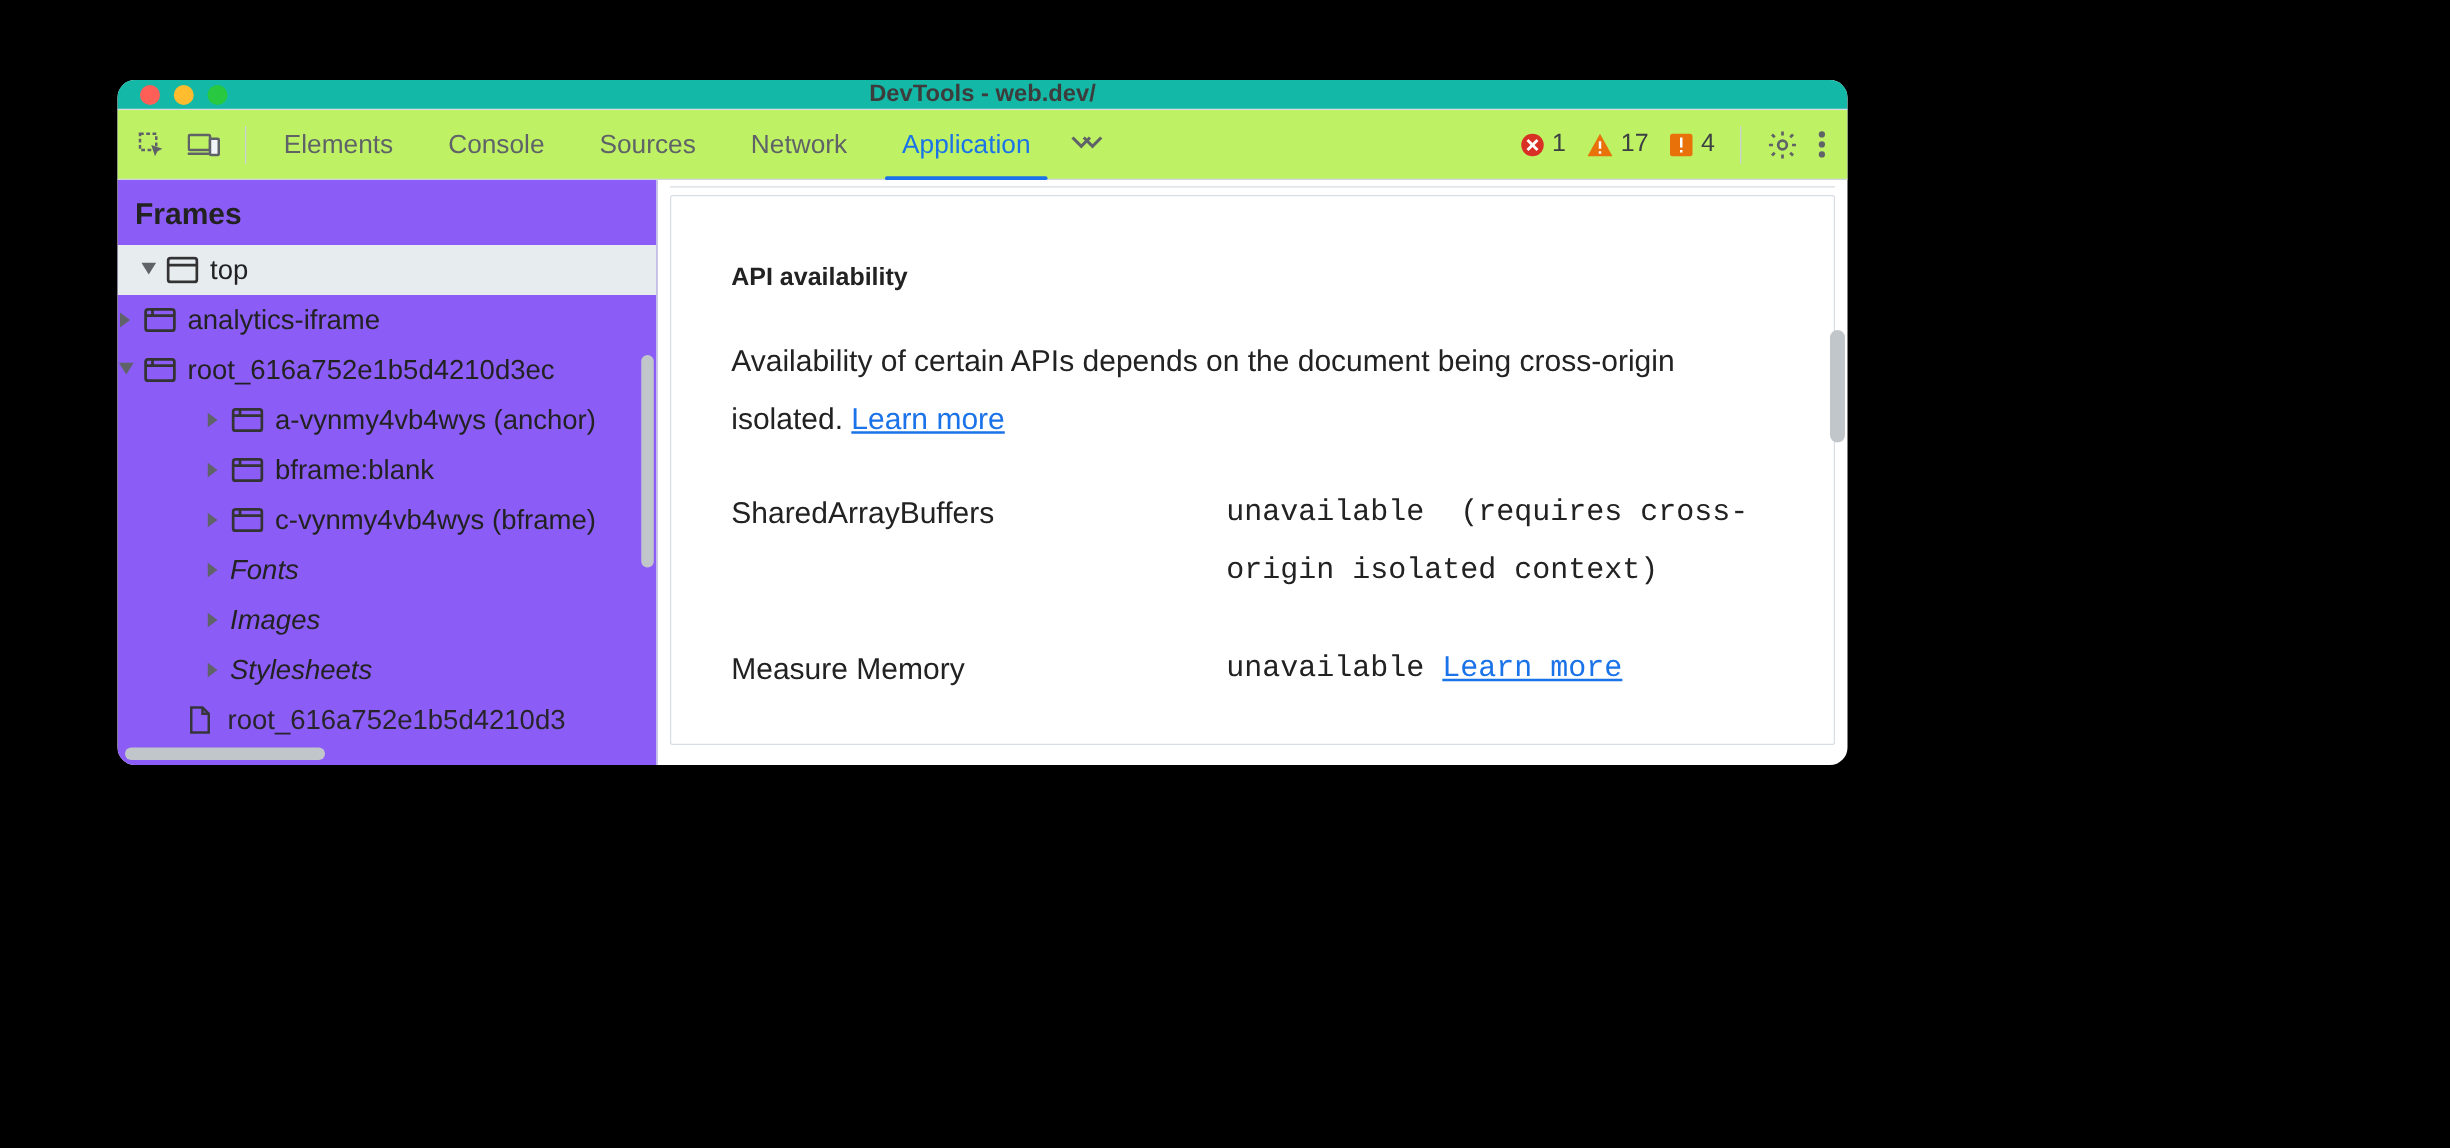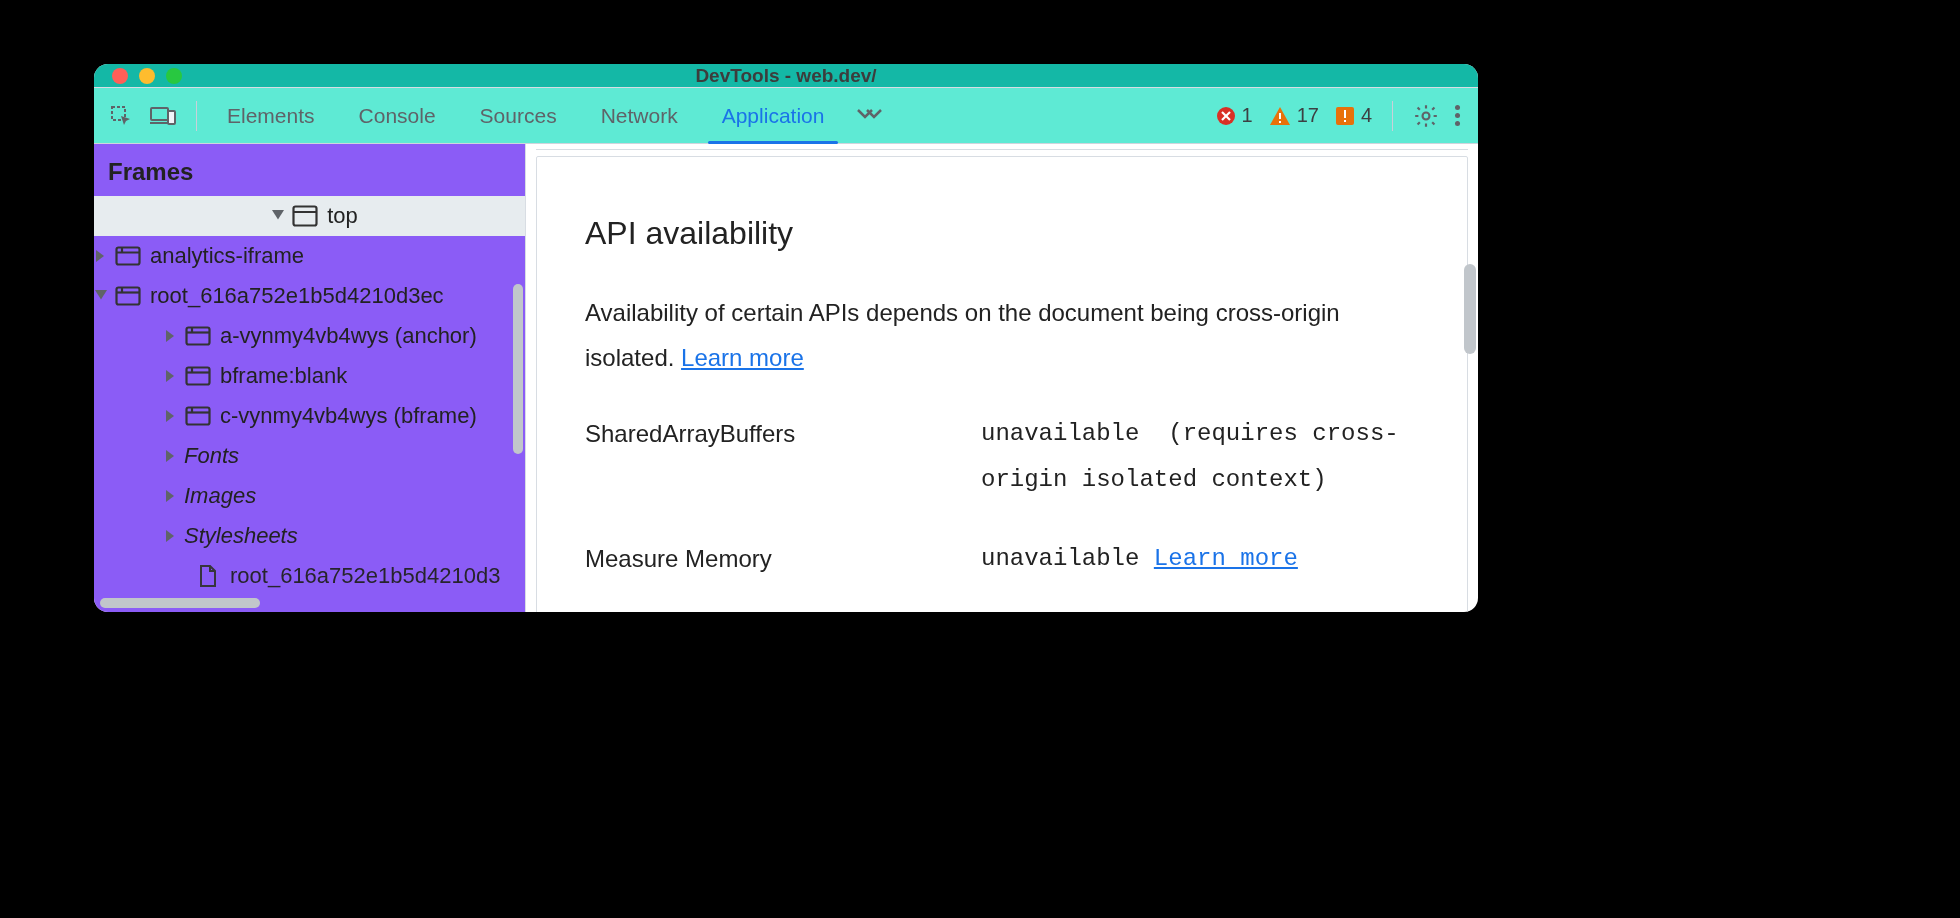--- a/index.html
+++ b/index.html
@@ -38,21 +38,21 @@
   .dot.red { background: #ff5f57; }
   .dot.yellow { background: #febc2e; }
   .dot.green { background: #28c840; }
   .titlebar .title {
     position: absolute; left: 0; right: 0; text-align: center;
     font-size: 19px; font-weight: 600; color: #3c3c3c;
     pointer-events: none;
   }
   .tabbar {
     height: 56px;
-    background: #5eead4;
+    background: #bef264;
     border-bottom: 1px solid #cfd5dd;
     display: flex;
     align-items: center;
     padding: 0 14px 0 10px;
   }
   .tabbar-left { display: flex; align-items: center; gap: 8px; }
   .ico-btn {
     width: 34px; height: 34px;
     display: flex; align-items: center; justify-content: center;
     color: #5f6368; cursor: pointer;
@@ -94,31 +94,31 @@
     padding: 14px 14px 10px 14px;
   }
   .tree { font-size: 22px; color:#222; }
   .tree-row {
     display:flex; align-items:center;
     height: 40px;
     padding-right: 8px;
     white-space: nowrap;
     cursor:pointer;
   }
-  .tree-row.sel { background:#e7ecef;justify-content:center; }
+  .tree-row.sel { background:#e7ecef; }
   .tree-row .arrow {
     width: 14px; height: 14px; display:inline-flex; align-items:center; justify-content:center;
     margin-right: 6px; color:#5f6368; flex:0 0 14px;
   }
   .tree-row .ficon { width:28px; display:inline-flex; align-items:center; justify-content:center; margin-right:8px; }
   .ind1 { padding-left: 18px; }
   .ind2 { }
   .ind3 { padding-left: 70px; }
   .ind3b { padding-left: 70px; font-style: italic; }
-  .ind4 { padding-left: 100px; }
+  .ind4 { padding-left: 52px; }
   .sidebar-vscroll {
     position:absolute; right:2px; top:140px; width:10px; height:170px;
     background:#c1c6cb; border-radius:6px;
   }
   .sidebar-hscroll {
     position:absolute; left:6px; bottom:4px; width:160px; height:10px;
     background:#c1c6cb; border-radius:6px;
   }
   .main {
     flex:1; overflow:auto; position:relative;
@@ -126,21 +126,21 @@
   }
   .panel {
     margin: 6px 10px 10px 10px;
     border:1px solid #d8dde3;
     border-radius:2px;
     padding: 46px 48px 36px 48px;
     font-size: 24px;
     color:#222;
     line-height: 1.9;
   }
-  .panel h3 { font-size: 32px; font-weight:400; margin-bottom: 26px;}
+  .panel h3 { font-size: 20px; font-weight:700; margin-bottom: 26px;}
   .panel a { color:#1a73e8; text-decoration: underline; }
   .api-grid {
     margin-top: 30px;
     display:grid;
     grid-template-columns: 370px 1fr;
     row-gap: 34px;
     column-gap: 26px;
     align-items: start;
     font-size:24px;
   }

